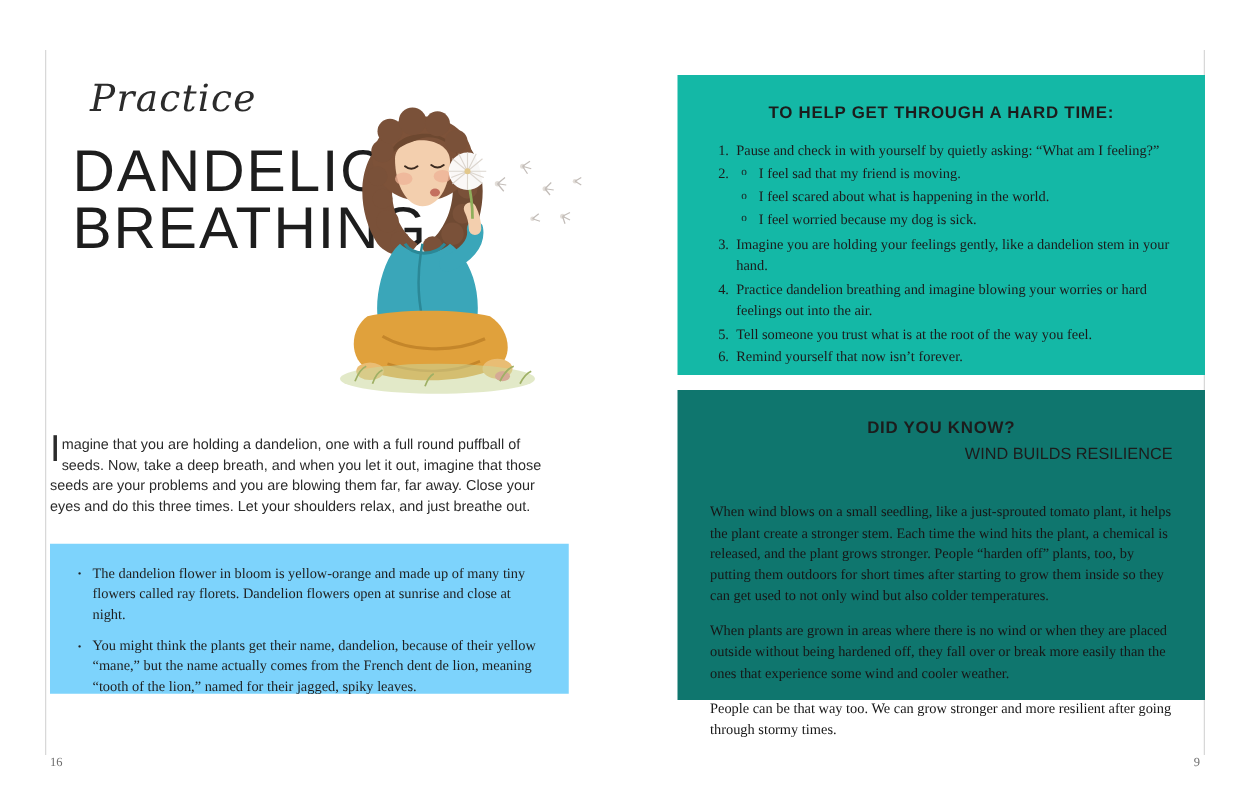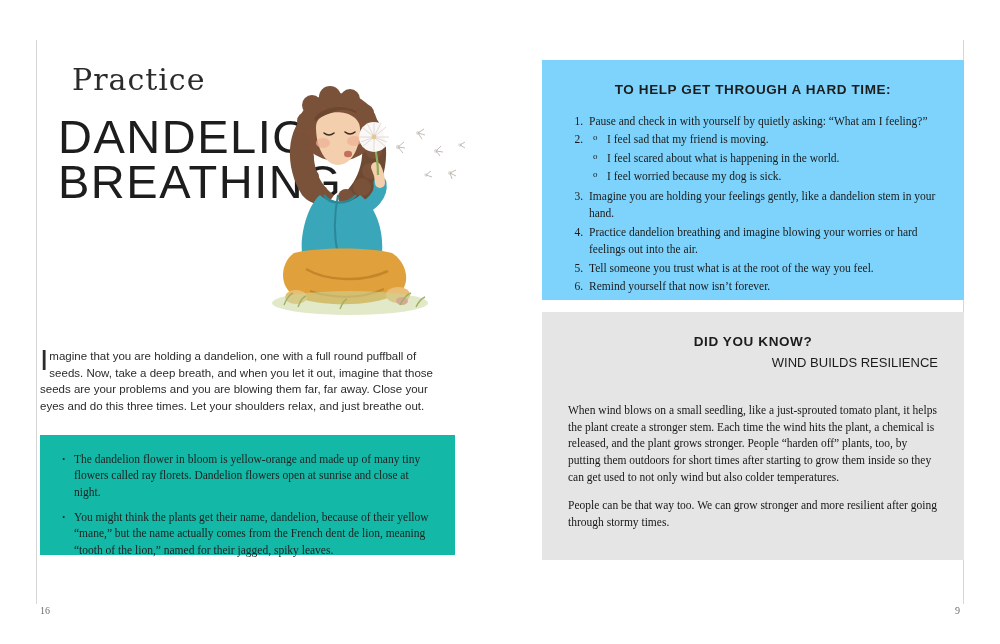--- a/index.html
+++ b/index.html
@@ -30,20 +30,21 @@
 
   
   .title-block {
     position: absolute;
     left: 58px;
     top: 62px;
     width: 210px;
   }
   .title-script {
     font-family: "DejaVu Serif", serif;
+    font-style: italic;
     font-size: 30px;
     letter-spacing: 1px;
     color: #2b2b2b;
     margin-left: 14px;
     margin-bottom: 18px;
   }
   .title-main {
     font-family: "Liberation Sans", sans-serif;
     font-weight: 400;
     font-size: 47px;
@@ -81,21 +82,21 @@
     font-weight: 300;
     color: #2b2b2b;
   }
 
   .blue-box-left {
     position: absolute;
     left: 40px;
     top: 435px;
     width: 415px;
     height: 120px;
-    background: #14b8a6;
+    background: #7dd3fc;
   }
   .blue-box-left ul {
     margin: 0;
     padding: 16px 22px 0 34px;
     list-style: none;
   }
   .blue-box-left li {
     position: relative;
     font-family: "Liberation Serif", serif;
     font-size: 11.5px;
@@ -137,21 +138,21 @@
   .folio-left { left: 40px; }
   .folio-right { right: 40px; }
 
   
   .blue-box-right {
     position: absolute;
     left: 42px;
     top: 60px;
     width: 422px;
     height: 240px;
-    background: #7dd3fc;
+    background: #14b8a6;
     box-sizing: border-box;
     padding: 22px 26px 0 26px;
   }
   .box-heading {
     font-family: "Liberation Sans", sans-serif;
     font-weight: bold;
     font-size: 13.5px;
     letter-spacing: 0.6px;
     text-align: center;
     color: #1c1c1c;
@@ -182,21 +183,21 @@
     top: 0;
     font-size: 9px;
   }
 
   .yellow-box {
     position: absolute;
     left: 42px;
     top: 312px;
     width: 422px;
     height: 248px;
-    background: #e5e5e5;
+    background: #0f766e;
     box-sizing: border-box;
     padding: 22px 26px 0 26px;
   }
   .yellow-sub {
     font-family: "Liberation Sans", sans-serif;
     font-size: 13px;
     text-align: right;
     color: #1c1c1c;
     margin-top: -10px;
     margin-bottom: 32px;
@@ -370,19 +371,20 @@
         <li>
           <span>Remind yourself that now isn’t forever.</span>
         </li>
       </ol>
     </div>
 
     <div class="yellow-box">
       <div class="box-heading">DID YOU KNOW?</div>
       <div class="yellow-sub">WIND BUILDS RESILIENCE</div>
       <p>When wind blows on a small seedling, like a just-sprouted tomato plant, it helps the plant create a stronger stem. Each time the wind hits the plant, a chemical is released, and the plant grows stronger. People “harden off” plants, too, by putting them outdoors for short times after starting to grow them inside so they can get used to not only wind but also colder temperatures.</p>
+      <p>When plants are grown in areas where there is no wind or when they are placed outside without being hardened off, they fall over or break more easily than the ones that experience some wind and cooler weather.</p>
       <p>People can be that way too. We can grow stronger and more resilient after going through stormy times.</p>
     </div>
 
     <div class="folio folio-right">9</div>
   </div>
 
 </div>
 
 </body></html>

